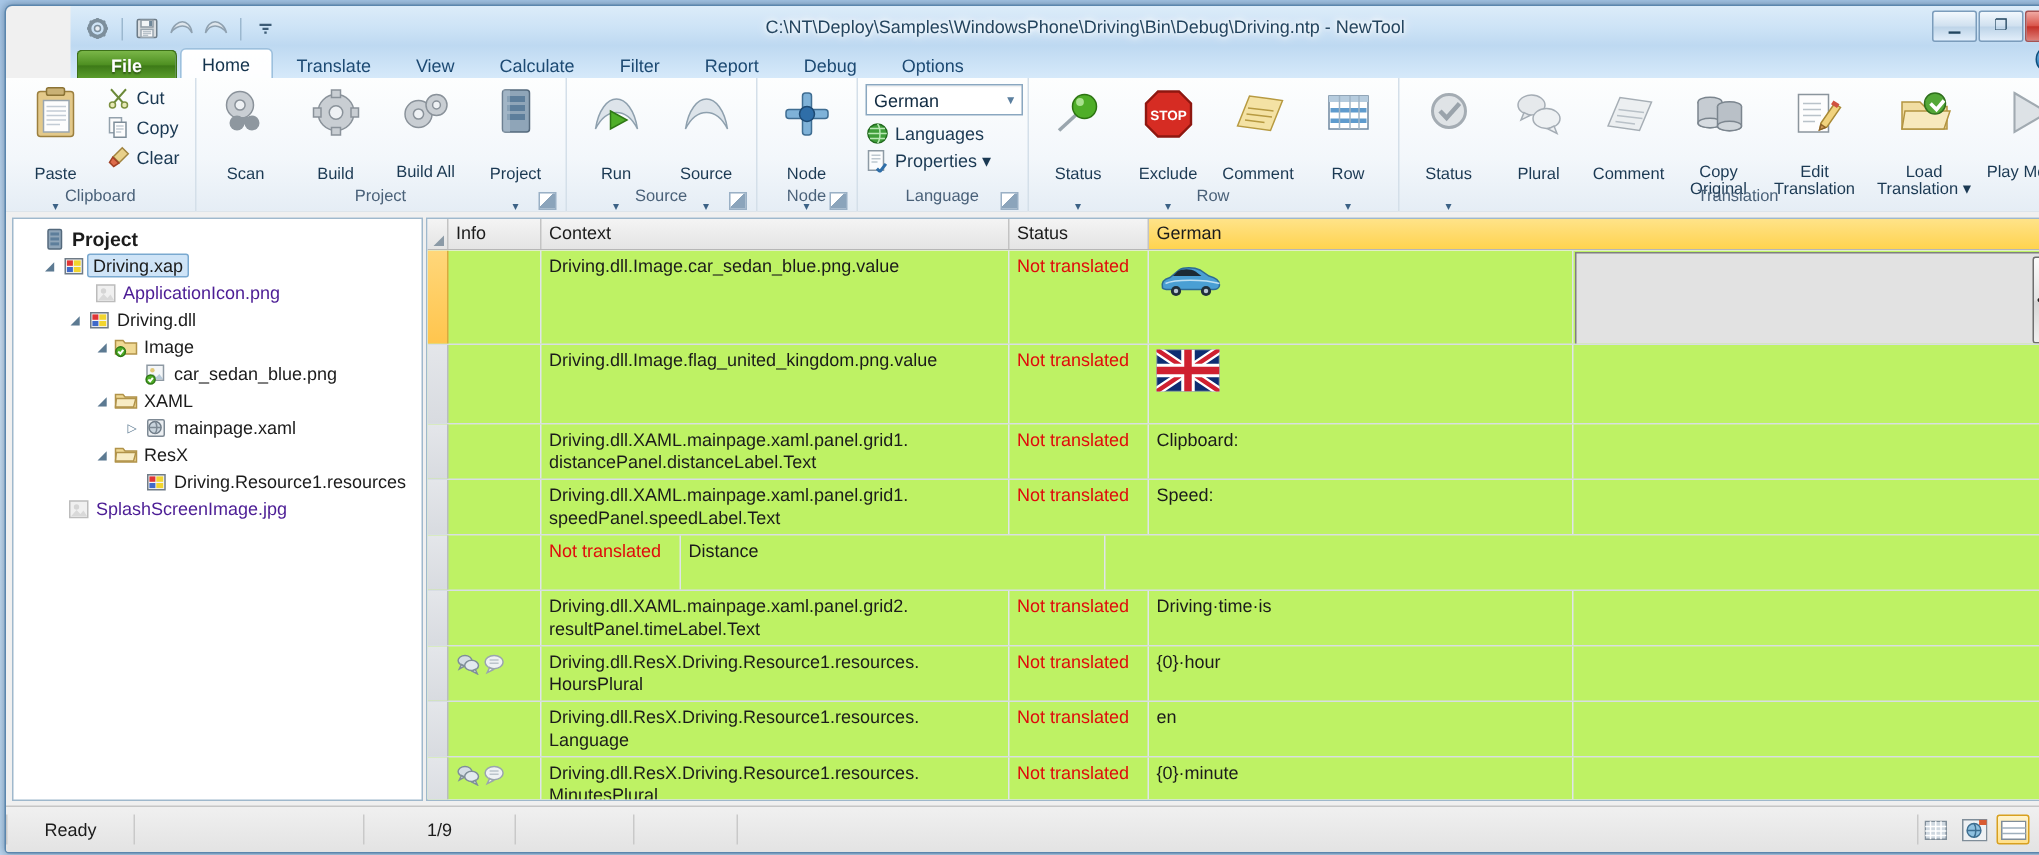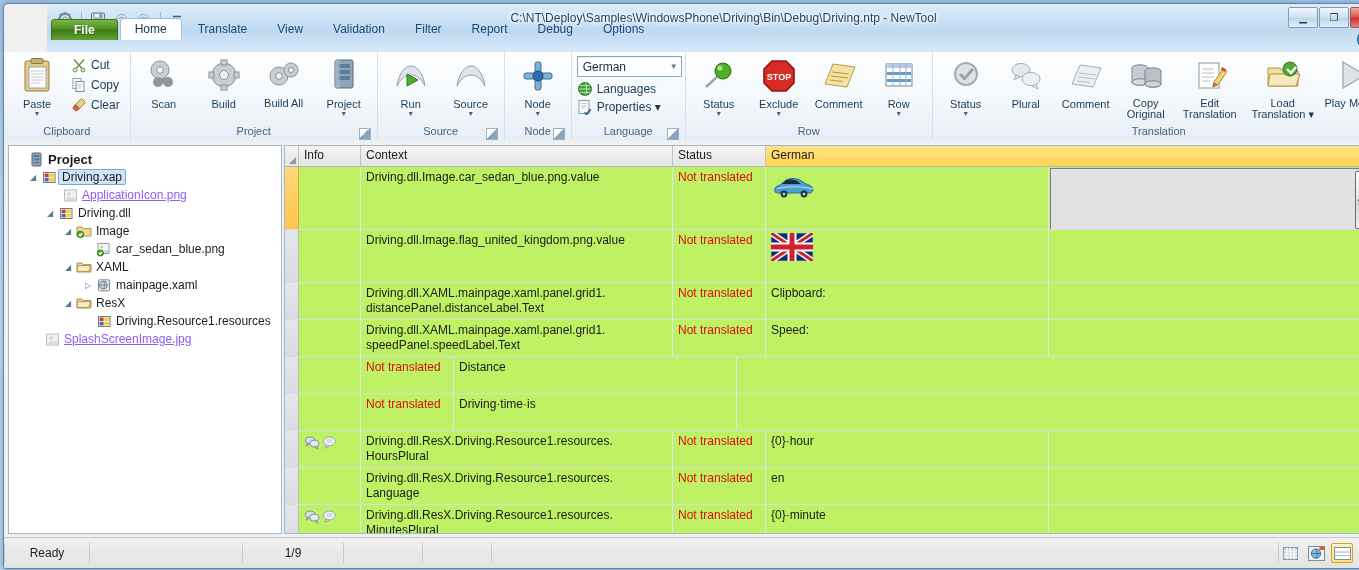--- a/index.html
+++ b/index.html
@@ -37,21 +37,21 @@
     background:linear-gradient(180deg,#f2f8fd,#cfe0ef 50%,#bdd4e8 52%,#e2eefa);
     display:flex;align-items:center;justify-content:center;
   }
   .wbtn.close{
     width:44px;border-color:#a65252;
     background:linear-gradient(180deg,#f0a9a2,#d9564c 48%,#c4322a 52%,#e08079);
     color:#fff;font-weight:bold;font-size:12px;
   }
   .wbtn span{font-size:10px;color:#22455f;line-height:1;}
   
-  .tabs{position:absolute;left:4px;top:14px;display:flex;align-items:center;height:22px;}
+  .tabs{position:absolute;left:4px;top:28px;display:flex;align-items:flex-end;height:22px;}
   .tab{
     height:20px;line-height:20px;padding:0 14px;font-size:12px;color:#1d4a73;
     border-radius:4px 4px 0 0;margin-right:2px;white-space:nowrap;
   }
   .tab.file{
     background:linear-gradient(180deg,#7ab648,#4f9022 45%,#3d7a18 50%,#62a531);
     color:#fff;font-weight:bold;border:1px solid #3d7118;border-bottom:none;
     padding:0 22px;text-shadow:0 1px 1px rgba(0,0,0,.35);
   }
   .tab.active{
@@ -79,21 +79,21 @@
     height:18px;line-height:17px;text-align:center;font-size:11px;color:#4a6179;
     position:relative;
   }
   .dlg{
     position:absolute;right:3px;bottom:1px;width:10px;height:10px;
     background:linear-gradient(135deg,#ffffff 45%,#8ba4bb 45%);
     border:1px solid #9ab0c5;
   }
   .bigbtn{
     width:56px;display:flex;flex-direction:column;align-items:center;
-    padding:2px 2px 0;border-radius:3px;text-align:center;
+    padding:2px 2px 0;border-radius:3px;text-align:center;gap:12px;
   }
   .bigbtn .lbl{font-size:11px;line-height:12px;color:#1b3953;margin-top:2px;}
   .bigbtn .caret{font-size:8px;color:#3c6286;line-height:8px;}
   .smallcol{display:flex;flex-direction:column;justify-content:center;gap:2px;padding:2px 2px 0;}
   .smallbtn{display:flex;align-items:center;gap:4px;padding:1px 5px 1px 2px;border-radius:3px;font-size:12px;color:#1b3953;}
   .ico{display:flex;align-items:center;justify-content:center;}
   
   .combo{
     width:95px;height:19px;border:1px solid #8aa7c0;background:#fff;
     display:flex;align-items:center;justify-content:space-between;
@@ -109,21 +109,21 @@
   }
   .tree{padding:4px 0 0 4px;font-size:12px;color:#1b1b1b;}
   .tnode{display:flex;align-items:center;height:18px;white-space:nowrap;}
   .tnode .exp{width:14px;display:flex;align-items:center;justify-content:center;font-size:8px;color:#5c7a92;}
   .tnode .ti{width:18px;display:flex;align-items:center;justify-content:center;}
   .tnode .tl{padding:0 3px;}
   .tnode.root .tl{font-weight:bold;font-size:13px;}
   .tnode.sel .tl{
     background:#cfe4f7;border:1px solid #7aa9d0;border-radius:2px;padding:0 3px;
   }
-  .tnode.dim .tl{color:#8b5cf6;text-decoration:underline;}
+  .tnode.dim .tl{color:#4c1d95;}
   .gridwrap{flex:1;margin:4px 4px 4px 2px;border:1px solid #9fb8cc;background:#fff;position:relative;display:flex;overflow:hidden;}
   .grid{flex:1;display:flex;flex-direction:column;overflow:hidden;}
   .ghead{
     display:flex;height:20px;flex:none;
     background:linear-gradient(180deg,#f4f4f4,#e4e4e4);
     border-bottom:1px solid #b6b6b6;font-size:12px;color:#1b1b1b;
   }
   .gh{border-right:1px solid #c3c3c3;padding:2px 0 0 5px;box-sizing:border-box;overflow:hidden;white-space:nowrap;}
   .gh.corner{width:14px;padding:0;position:relative;}
   .gh.corner:after{
@@ -233,21 +233,21 @@
       <div class="wbtn close">
           <span style="color:#fff;font-size:12px">✕</span>
         </div>
     </div>
 
     <div class="tabs">
       <div class="tab file">File</div>
       <div class="tab active">Home</div>
       <div class="tab">Translate</div>
       <div class="tab">View</div>
-      <div class="tab">Validation</div>
+      <div class="tab">Calculate</div>
       <div class="tab">Filter</div>
       <div class="tab">Report</div>
       <div class="tab">Debug</div>
       <div class="tab">Options</div>
     </div>
 
     <div class="help">
       <div class="helpcircle">?</div>
       <div class="sep" style="width:1px;height:14px;background:#9bb8cf"></div>
       <div style="font-size:10px;color:#2c5475">▾</div>
@@ -835,20 +835,21 @@
             <div class="gc sel"></div>
             <div class="gc info" style="width:62px"></div>
             <div class="gc status">Not translated</div>
             <div class="gc orig">Distance</div>
             <div class="gc german"></div>
           </div>
 
           <div class="grow" style="height:36px">
             <div class="gc sel"></div>
             <div class="gc info" style="width:62px"></div>
+            <div class="gc ctx">Driving.dll.XAML.mainpage.xaml.panel.grid2. resultPanel.timeLabel.Text</div>
             <div class="gc status">Not translated</div>
             <div class="gc orig">Driving·time·is</div>
             <div class="gc german"></div>
           </div>
 
           <div class="grow" style="height:36px">
             <div class="gc sel"></div>
             <div class="gc info" style="width:62px">
               <span>
                 <svg width="17" height="15" viewBox="0 0 17 15">

